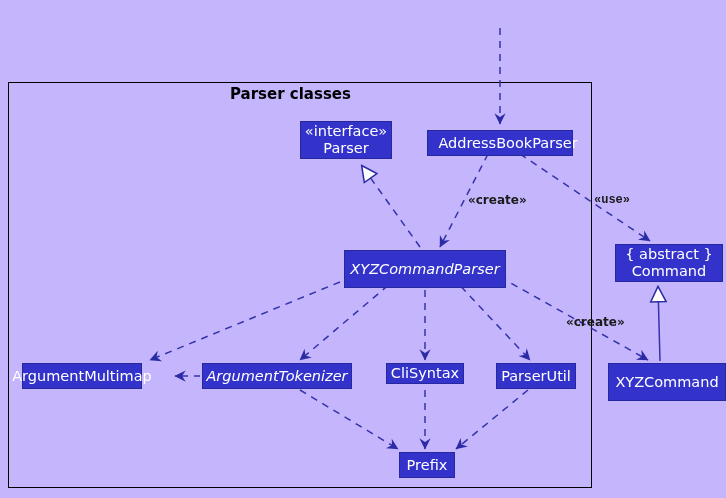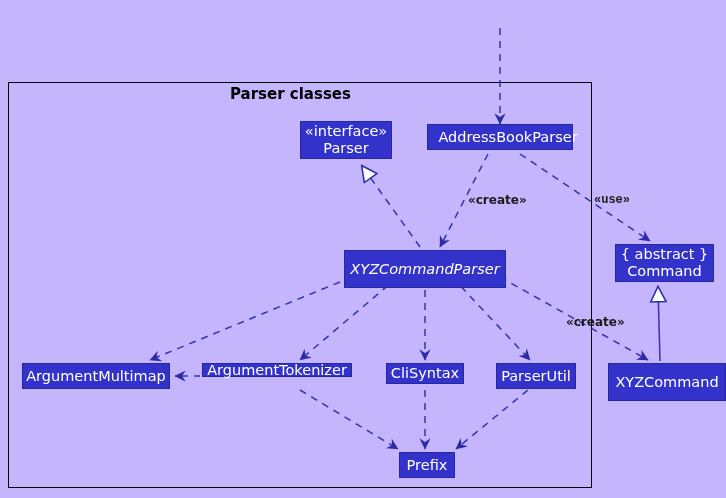--- a/index.html
+++ b/index.html
@@ -111,38 +111,38 @@
 
       <path d="M 660 361 L 658 287" marker-end="url(#hollowTriangle)"></path>
     </g>
   </svg>
 
   <div class="node" id="node-parser" style="left: 300px; top: 121px; width: 92px; height: 38px; background: rgb(51, 51, 204); border-color: rgb(39, 39, 158); color: rgb(255, 255, 255);">
     <span class="l1">«interface»</span>
     <span class="l2">Parser</span>
   </div>
 
-  <div class="node" id="node-addressBookParser" style="left: 427px; top: 124px; width: 146px; height: 26px; background: rgb(51, 51, 204); border-color: rgb(39, 39, 158); color: rgb(255, 255, 255); padding-left: 21px;">
+  <div class="node" id="node-addressBookParser" style="left: 427px; top: 130px; width: 146px; height: 26px; background: rgb(51, 51, 204); border-color: rgb(39, 39, 158); color: rgb(255, 255, 255); padding-left: 21px;">
     <span class="l2">AddressBookParser</span>
   </div>
 
-  <div class="node" id="node-command" style="left: 615px; top: 244px; width: 99px; height: 38px; background: rgb(51, 51, 204); border-color: rgb(39, 39, 158); color: rgb(255, 255, 255);">
+  <div class="node" id="node-command" style="left: 615px; top: 244px; width: 108px; height: 38px; background: rgb(51, 51, 204); border-color: rgb(39, 39, 158); color: rgb(255, 255, 255);">
     <span class="l1">{ abstract }</span>
     <span class="l2">Command</span>
   </div>
 
   <div class="node" id="node-xyzCommandParser" style="left: 344px; top: 250px; width: 162px; height: 38px; background: rgb(51, 51, 204); border-color: rgb(39, 39, 158); color: rgb(255, 255, 255); font-style: italic;">
     <span class="l2">XYZCommandParser</span>
   </div>
 
-  <div class="node" id="node-argumentMultimap" style="left: 22px; top: 363px; width: 148px; height: 26px; background: rgb(51, 51, 204); border-color: rgb(39, 39, 158); color: rgb(255, 255, 255);">
+  <div class="node" id="node-argumentMultimap" style="left: 22px; top: 363px; width: 120px; height: 26px; background: rgb(51, 51, 204); border-color: rgb(39, 39, 158); color: rgb(255, 255, 255);">
     <span class="l2">ArgumentMultimap</span>
   </div>
 
-  <div class="node" id="node-argumentTokenizer" style="left: 202px; top: 363px; width: 150px; height: 14px; background: rgb(51, 51, 204); border-color: rgb(39, 39, 158); color: rgb(255, 255, 255);">
+  <div class="node" id="node-argumentTokenizer" style="left: 202px; top: 363px; width: 150px; height: 26px; background: rgb(51, 51, 204); border-color: rgb(39, 39, 158); color: rgb(255, 255, 255); font-style: italic;">
     <span class="l2">ArgumentTokenizer</span>
   </div>
 
   <div class="node" id="node-cliSyntax" style="left: 386px; top: 363px; width: 78px; height: 21px; background: rgb(51, 51, 204); border-color: rgb(39, 39, 158); color: rgb(255, 255, 255);">
     <span class="l2">CliSyntax</span>
   </div>
 
   <div class="node" id="node-parserUtil" style="left: 496px; top: 363px; width: 80px; height: 26px; background: rgb(51, 51, 204); border-color: rgb(39, 39, 158); color: rgb(255, 255, 255);">
     <span class="l2">ParserUtil</span>
   </div>

